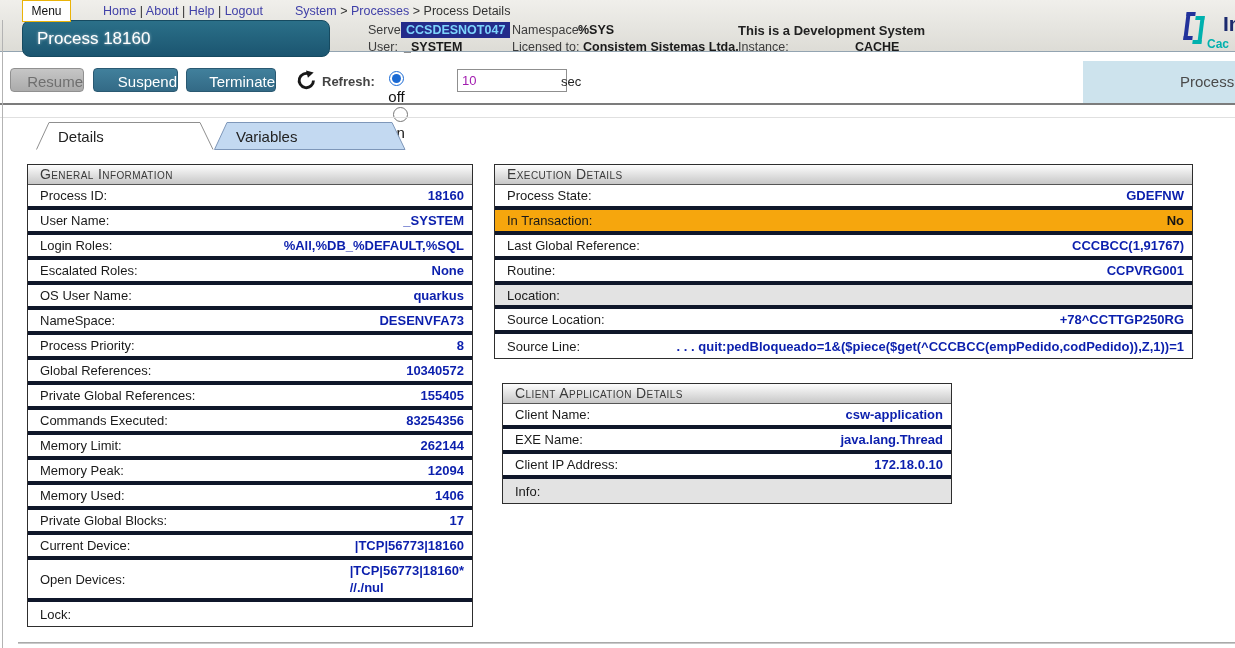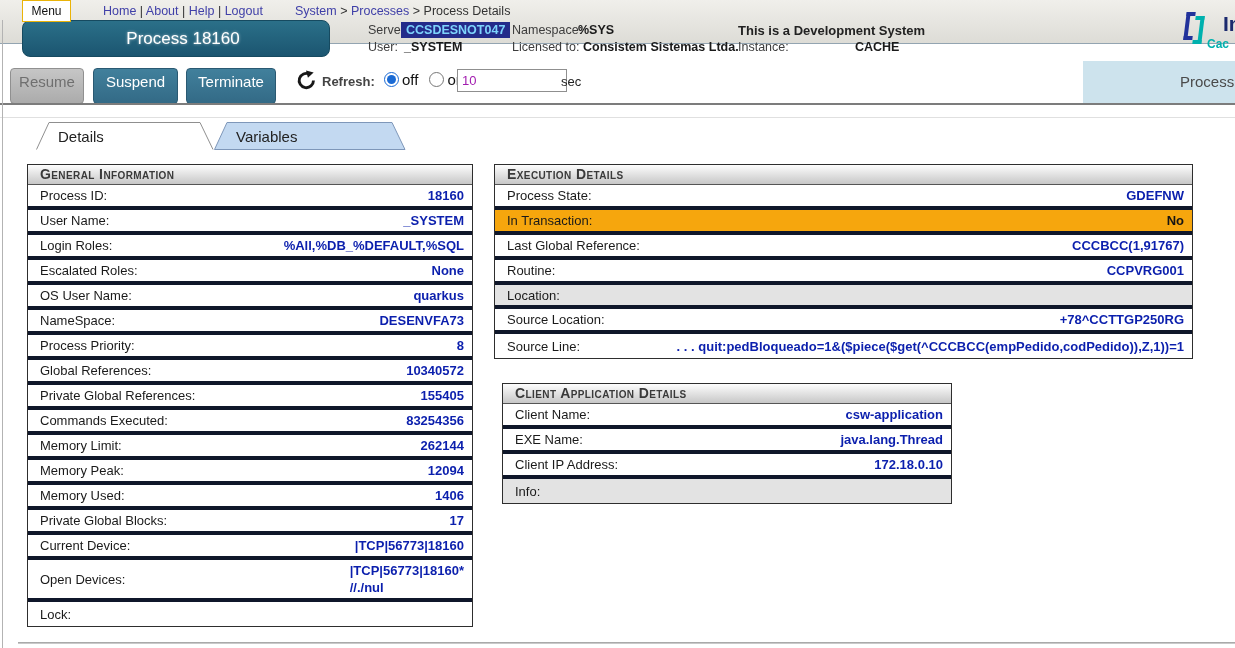--- a/index.html
+++ b/index.html
@@ -1,22 +1,22 @@
 <!DOCTYPE html>
 <html><head>
 <meta charset="utf-8">
 <style>
   * { margin:0; padding:0; box-sizing:border-box; }
   html,body { background:#fff; }
   body { font-family:"Liberation Sans", sans-serif; }
   #screen { position:relative; width:1235px; height:648px; background:#fff; overflow:hidden; }
 
   
-  .topband { position:absolute; left:0; top:0; width:1235px; height:44px;
-             background:linear-gradient(#f0efeb,#dddcd6); border-bottom:1px solid #93a4b1;text-align:center; }
+  .topband { position:absolute; left:0; top:0; width:1235px; height:52px;
+             background:linear-gradient(#f0efeb,#dddcd6); border-bottom:1px solid #93a4b1; }
   .menu-btn { position:absolute; left:22px; top:0; width:49px; height:22px; background:#fff;
               border:1px solid #eab308; font-size:12px; color:#111; text-align:center; line-height:20px; cursor:pointer; }
   .navlinks { position:absolute; left:103px; top:4px; font-size:12.5px; color:#333; }
   .navlinks a, .crumb a { color:#4040a8; text-decoration:none; cursor:pointer; }
   .crumb { position:absolute; left:295px; top:4px; font-size:12.5px; color:#333; }
   .crumb .cur { color:#333; }
   .title-pill { position:absolute; left:22px; top:20px; width:308px; height:37px; border-radius:8px;
                 background:linear-gradient(#2b7089,#1b5570); border:1px solid #164a60;
                 color:#fff; font-size:17px; line-height:35px; padding-left:14px;
                 text-shadow:0 0 3px rgba(255,255,255,.6); }
@@ -31,47 +31,47 @@
   .logo .b1 { position:absolute; left:0; top:6px; width:9px; height:28px;
               border:4px solid #22329b; border-right:none; transform:skewX(-7deg); }
   .logo .b2 { position:absolute; left:9px; top:10px; width:9px; height:28px;
               border:4px solid #00b1ae; border-left:none; transform:skewX(-7deg); }
   .logo .t1 { position:absolute; left:38px; top:6px; font-size:21px; font-weight:bold; color:#1c2a6e; }
   .logo .t2 { position:absolute; left:22px; top:31px; font-size:12px; font-weight:bold; color:#00b1ae; }
 
   
   .ribbon { position:absolute; left:0; top:59px; width:1235px; height:44px; background:#fff; }
   .ribbon-rule { position:absolute; left:0; top:103px; width:1235px; height:2px; background:#7c7c7c; }
-  .btn { position:absolute; top:9px; height:36px; border-radius:4px; font-size:15px; text-align:center;
+  .btn { position:absolute; top:9px; height:24px; border-radius:4px; font-size:15px; text-align:right;
          cursor:pointer; }
   .btn.enabled { background:linear-gradient(#41809c,#336a86); border:1px solid #2a5972; color:#fff; }
   .btn.disabled { background:linear-gradient(#c6c6c6,#ababab); border:1px solid #909090; color:#6f6f6f; cursor:default; }
   .refresh-icon { position:absolute; left:296px; top:11px; width:21px; height:21px; }
   .refresh-label { position:absolute; left:322px; top:15px; font-size:13px; font-weight:bold; color:#444; }
-  .radio-group { position:absolute; left:384px; top:12px; font-size:15px; color:#111; display:flex; align-items:center; gap:2px; }
+  .radio-group { position:absolute; left:384px; top:12px; font-size:15px; color:#111; display:flex; align-items:center; gap:2px;flex-direction:column; }
   .radio-group input { width:15px; height:15px; accent-color:#1a6ad4; margin-right:1px; cursor:pointer; }
   .radio-group .on-radio { margin-left:9px; }
   .sec-input { position:absolute; left:457px; top:10px; width:110px; height:23px; border:1px solid #8f8f8f;
                font-size:13px; padding-left:4px; color:#a21caf; font-family:"Liberation Sans",sans-serif; }
   .sec-label { position:absolute; left:561px; top:15px; font-size:13px; color:#222; }
   .page-name-box { position:absolute; left:1083px; top:61px; width:152px; height:42px; background:#cde3ed;
                    overflow:hidden; }
   .page-name-box span { position:absolute; left:97px; top:12px; font-size:15px; color:#4a4a4a; white-space:nowrap; }
 
   
   .tabzone-rule { position:absolute; left:0; top:117px; width:1235px; height:1px; background:#e0e0e0; }
   .tab { position:absolute; top:121px; height:29px; cursor:pointer; }
   .tab svg { position:absolute; left:0; top:0; }
   .tab .tlab { position:absolute; left:22px; top:7px; font-size:15px; color:#222; }
   .left-rule { position:absolute; left:2px; top:20px; width:1px; height:628px; background:#b3b3b3; }
 
   
   .itable { position:absolute; border:1px solid #2e2e2e; background:#fff; }
   .itable .ihead { background:linear-gradient(#fdfdfd,#c7c7c7); border-bottom:1px solid #555;
-                   font-variant:small-caps; font-weight:bold; letter-spacing:.4px;
+                   font-variant:small-caps; font-weight:normal; letter-spacing:.4px;
                    font-size:14px; color:#3a3a3a; padding:1px 0 2px 12px; }
   .trow { display:flex; align-items:center; min-height:24px; border-bottom:4px solid #0f172a;
           padding:2px 8px 2px 12px; }
   .trow:last-child { border-bottom:none; }
   .tlabel { font-size:13px; color:#1a1a1a; white-space:nowrap; }
   .tvalue { margin-left:auto; font-size:13px; font-weight:bold; color:#0b1fad; 
             white-space:pre-line; line-height:17px; }
   .bg-orange { background:#f6a60d; }
   .bg-orange .tvalue { color:#151515; }
   .bg-gray { background:#e3e3e3; }

